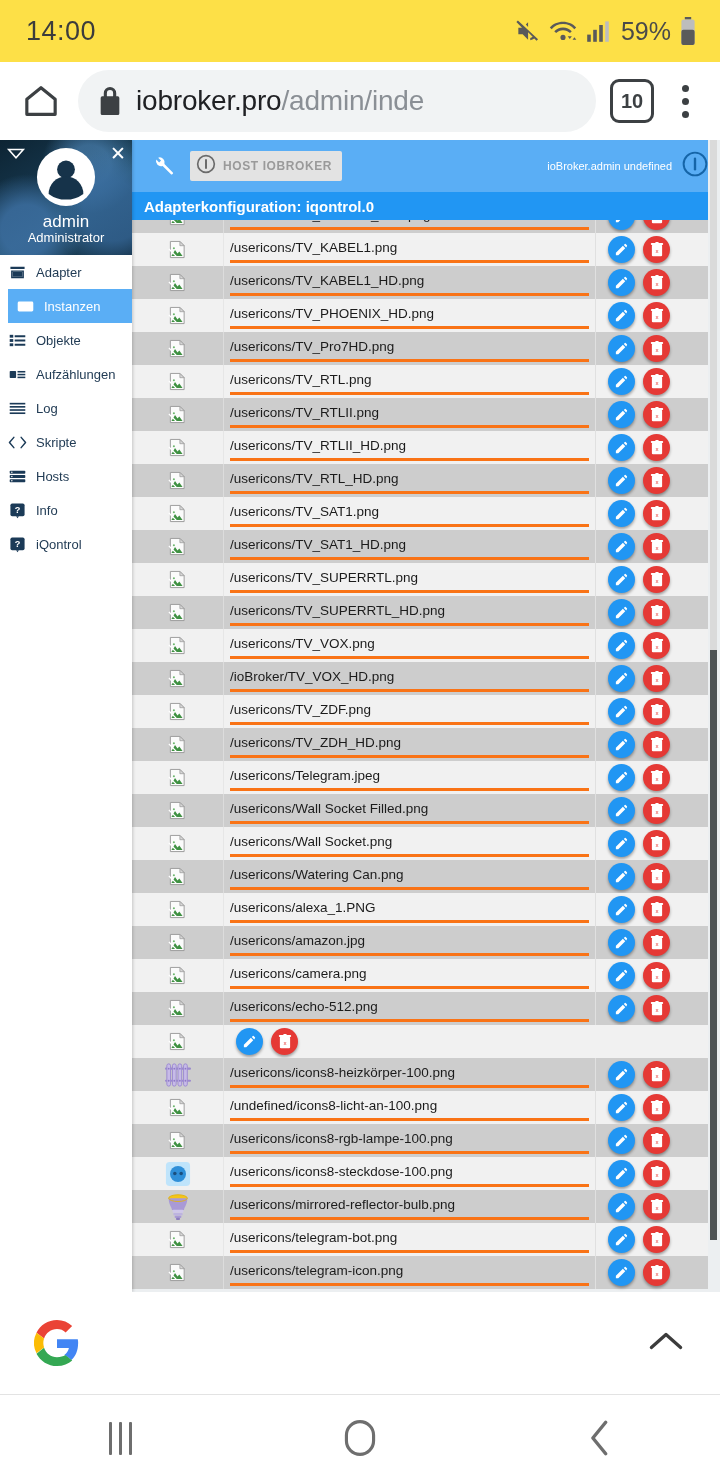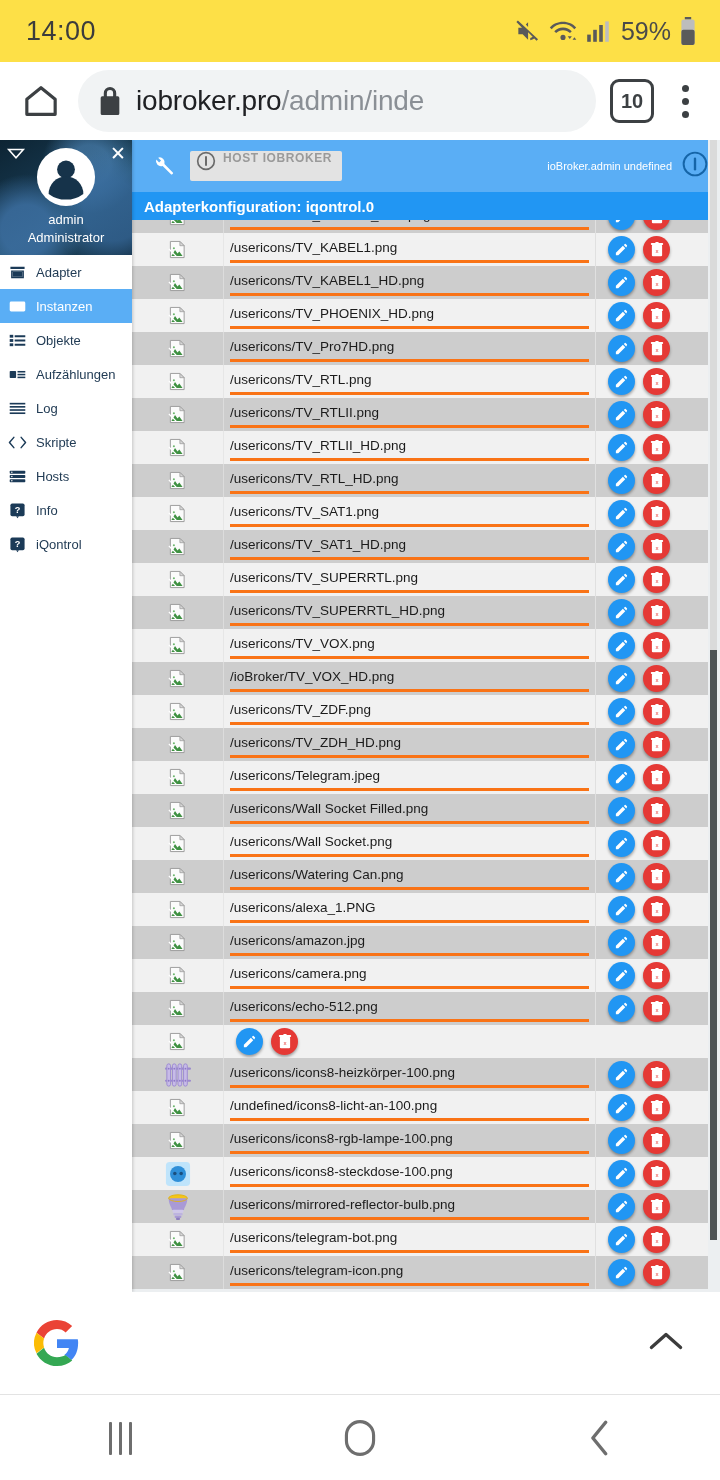--- a/index.html
+++ b/index.html
@@ -81,21 +81,21 @@
     background: #5aaef5;
     display: flex; align-items: center;
     padding: 0 12px;
   }
   .wrench-btn { width: 38px; display:flex; align-items:center; justify-content:center; }
   .host-chip {
     margin-left: 8px;
     height: 30px;
     background: #e3e3e3;
     border-radius: 2px;
-    display: flex; align-items: flex-start;
+    display: flex; align-items: center;
     padding: 0 10px 0 6px;
     gap: 7px;
   }
   .host-chip-label {
     font-size: 12px; color: #9a9a9a; font-weight: 700; letter-spacing: .6px;
   }
   .topbar-right {
     margin-left: auto; display: flex; align-items: center; gap: 10px;
   }
   .topbar-user { font-size: 11px; color: #ffffff; }
@@ -202,33 +202,33 @@
     overflow: hidden;
   }
   .sb-collapse { position: absolute; left: 5px; top: 5px; }
   .sb-close { position: absolute; right: 6px; top: 4px; color: #ffffff; font-size: 19px; line-height: 19px; font-weight: 300;}
   .avatar {
     position: absolute; left: 50%; top: 7px; transform: translateX(-50%);
     width: 60px; height: 60px;
   }
   .sb-user {
     position: absolute; left: 0; right: 0; top: 72px;
-    text-align: center; color: #ffffff; font-size: 13px;
+    text-align: center; color: #ffffff; font-size: 17px;
   }
   .sb-role {
     position: absolute; left: 0; right: 0; top: 90px;
     text-align: center; color: #ffffff; font-size: 13px;
   }
   .nav-item {
     height: 34px;
     display: flex; align-items: center;
     padding-left: 8px; gap: 9px;
     color: #223c55; font-size: 13px;
   }
-  .nav-item.active { background: #5aaef5; color: #ffffff; }
+  .nav-item.active { background: #5aaef5; color: #ffffff; margin-left: 8px; }
   .nav-ic { width: 19px; min-width: 19px; display:flex; align-items:center; justify-content:center;}
 
   
   .google-bar {
     position: absolute; left: 0; top: 1292px;
     width: 720px; height: 103px;
     background: #ffffff;
     border-bottom: 1px solid #e3e3e3;
     display: flex; align-items: center;
     padding: 0 34px;

